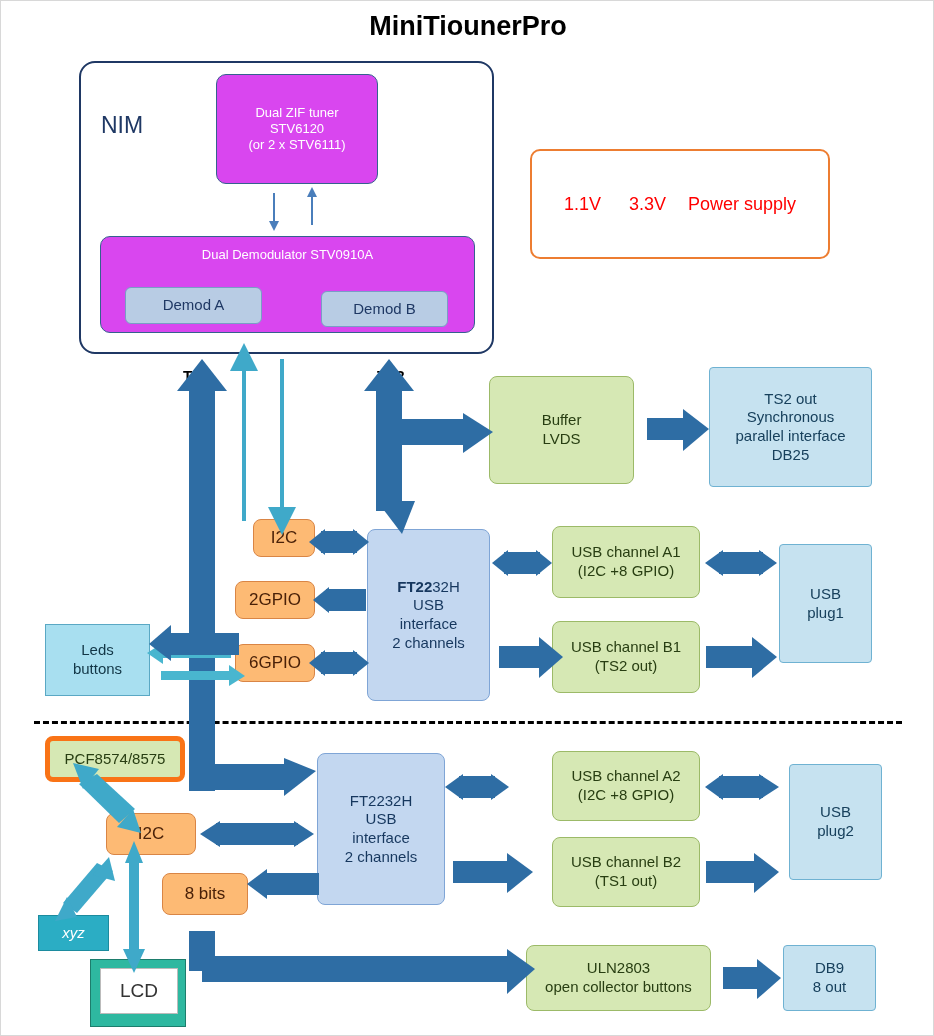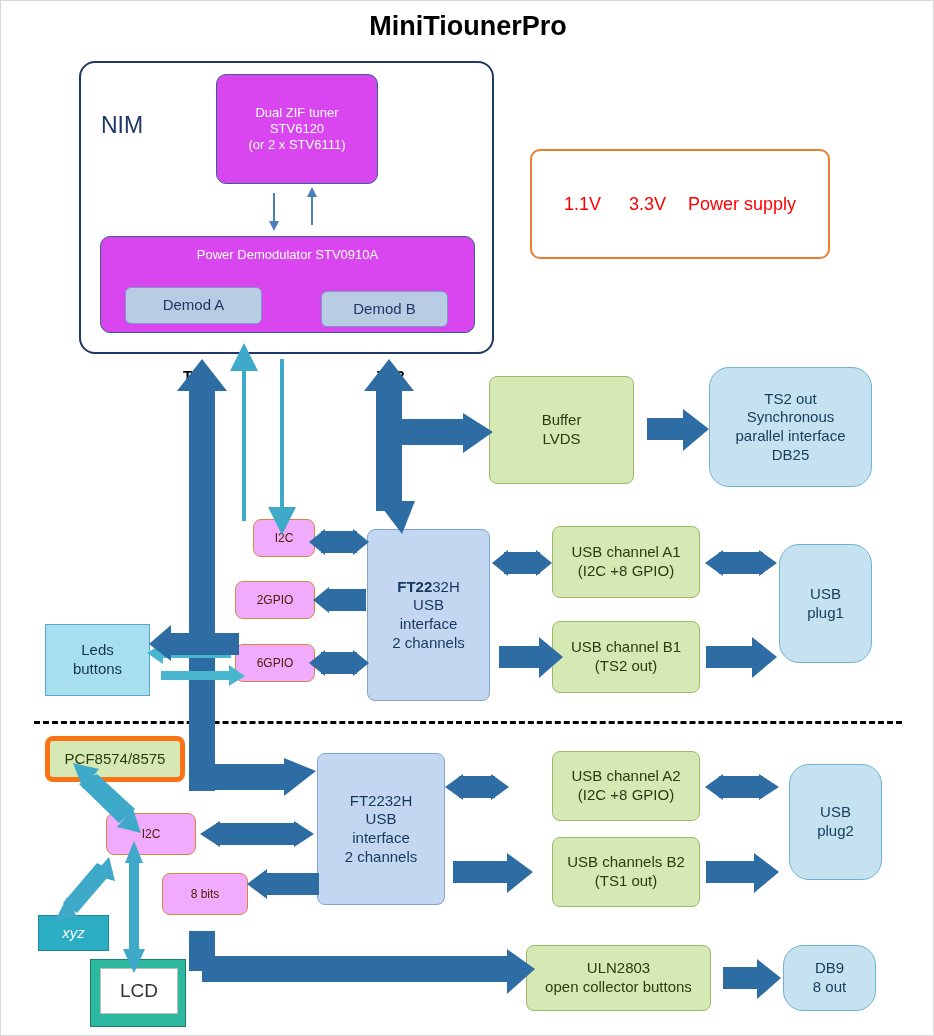--- a/index.html
+++ b/index.html
@@ -59,21 +59,21 @@
   .blue-light {
     background: #b8cce4;
     border: 1px solid #7a9cc6;
     border-radius: 6px;
     color: #1f3864;
     font-size: 15px;
   }
   .blue-pale {
     background: #c6e2f0;
     border: 1px solid #6fb2d2;
-    border-radius: 20px;
+    border-radius: 4px;
     color: #17405c;
     font-size: 15px;
   }
   .blue-ft {
     background: #c3d7f0;
     border: 1px solid #7fa5d6;
     border-radius: 8px;
     color: #16375e;
     font-size: 15px;
   }
@@ -85,25 +85,25 @@
     font-size: 15px;
   }
   .green-pcf {
     background: #d6e8b4;
     border: 5px solid #f97316;
     border-radius: 8px;
     color: #283e12;
     font-size: 15px;
   }
   .orange {
-    background: #f0abfc;
+    background: #fdba74;
     border: 1px solid #d98545;
     border-radius: 8px;
     color: #4a2108;
-    font-size: 12px;
+    font-size: 17px;
   }
   .power {
     border: 2px solid #ed7d31;
     border-radius: 10px;
     background: #ffffff;
   }
   .power-txt {
     color: #ff0000;
     font-size: 18px;
   }
@@ -161,21 +161,21 @@
   <div class="title">MiniTiounerPro</div>
 
   <div class="box nim-outer" style="left:78px; top:60px; width:415px; height:293px;"></div>
   <div class="nim-label" style="left:100px; top:111px;">NIM</div>
 
   <div class="box blue-dark lbl-2" style="left:215px; top:73px; width:162px; height:110px;">Dual ZIF tuner
 STV6120
 (or 2 x STV6111)</div>
 
   <div class="box blue-dark" style="left:99px; top:235px; width:375px; height:97px; align-items:flex-start; padding-top:10px;">
-    <span>Power Demodulator  STV0910A</span>
+    <span>Dual Demodulator  STV0910A</span>
   </div>
   <div class="box blue-light" style="left:124px; top:286px; width:137px; height:37px;">Demod A</div>
   <div class="box blue-light" style="left:320px; top:290px; width:127px; height:36px;">Demod B</div>
 
   <div class="box power" style="left:529px; top:148px; width:300px; height:110px;">
     <span class="power-txt" style="margin-right:28px;">1.1V</span>
     <span class="power-txt" style="margin-right:22px;">3.3V</span>
     <span class="power-txt">Power supply</span>
   </div>
 
@@ -226,21 +226,21 @@
 
   <div class="box blue-ft" style="left:316px; top:752px; width:128px; height:152px; flex-direction:column;">
     <div>FT2232H</div>
     <div>USB</div>
     <div>interface</div>
     <div>2 channels</div>
   </div>
 
   <div class="box green lbl-2" style="left:551px; top:750px; width:148px; height:70px;">USB channel A2
 (I2C +8 GPIO)</div>
-  <div class="box green lbl-2" style="left:551px; top:836px; width:148px; height:70px;">USB channels B2
+  <div class="box green lbl-2" style="left:551px; top:836px; width:148px; height:70px;">USB channel B2
 (TS1 out)</div>
   <div class="box blue-pale lbl-2" style="left:788px; top:763px; width:93px; height:116px;">USB
 plug2</div>
 
   <div class="box green lbl-2" style="left:525px; top:944px; width:185px; height:66px;">ULN2803
 open collector buttons</div>
   <div class="box blue-pale lbl-2" style="left:782px; top:944px; width:93px; height:66px;">DB9
 8 out</div>
 
   <svg class="arrows" viewBox="0 0 934 1036">

